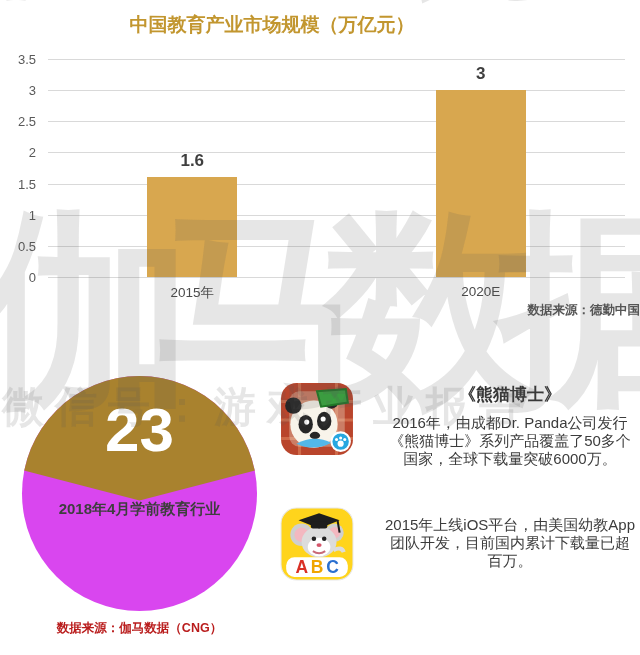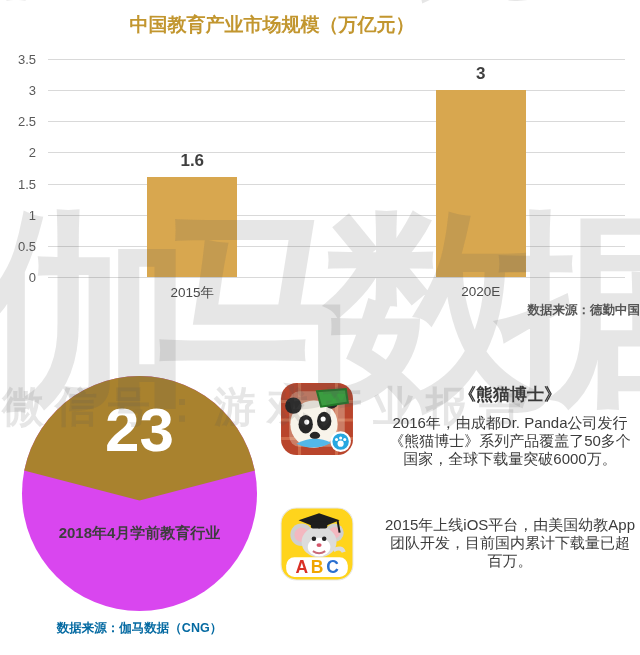--- a/index.html
+++ b/index.html
@@ -29,23 +29,23 @@
   .chart-source{position:absolute;top:302px;left:0;width:640px;box-sizing:border-box;
     padding-left:75px;text-align:right;font-size:12.5px;font-weight:bold;color:#555;z-index:1;}
   
   .stat-circle{position:absolute;left:22px;top:376px;width:235px;height:235px;
     border-radius:50%;background:#d946ef;overflow:hidden;z-index:1;}
   .stat-gold{position:absolute;inset:0;background:#a9822e;
     clip-path:polygon(0 0,100% 0,100% 40%,50% 53%,0 40%);}
   .stat-value{position:absolute;top:18px;left:0;width:100%;text-align:center;
     font-size:62px;font-weight:bold;color:#ffffff;}
   .stat-lines{position:absolute;top:119px;left:0;width:100%;text-align:center;
-    font-size:15px;font-weight:bold;color:#3e3e3e;line-height:27px;margin-top:24px;}
+    font-size:15px;font-weight:bold;color:#3e3e3e;line-height:27px;}
   .cng-source{position:absolute;left:22px;top:620px;width:235px;text-align:center;
-    font-size:12.5px;font-weight:bold;color:#0369a1;z-index:1;}
+    font-size:12.5px;font-weight:bold;color:#b91c1c;z-index:1;}
   
   .app-icon{position:absolute;left:280px;width:74px;height:74px;z-index:1;}
   .app-icon-1{top:382px;}
   .app-icon-2{top:507px;}
   .app-text{position:absolute;left:376px;width:268px;z-index:1;text-align:center;}
   .app-text-1{top:383px;}
   .app-text-2{top:508px;}
   .app-name{font-size:17px;font-weight:bold;color:#333;margin:0 0 7px 0;}
   .app-desc{font-size:15px;color:#3c3c3c;line-height:18px;margin:8px;}
 </style>

